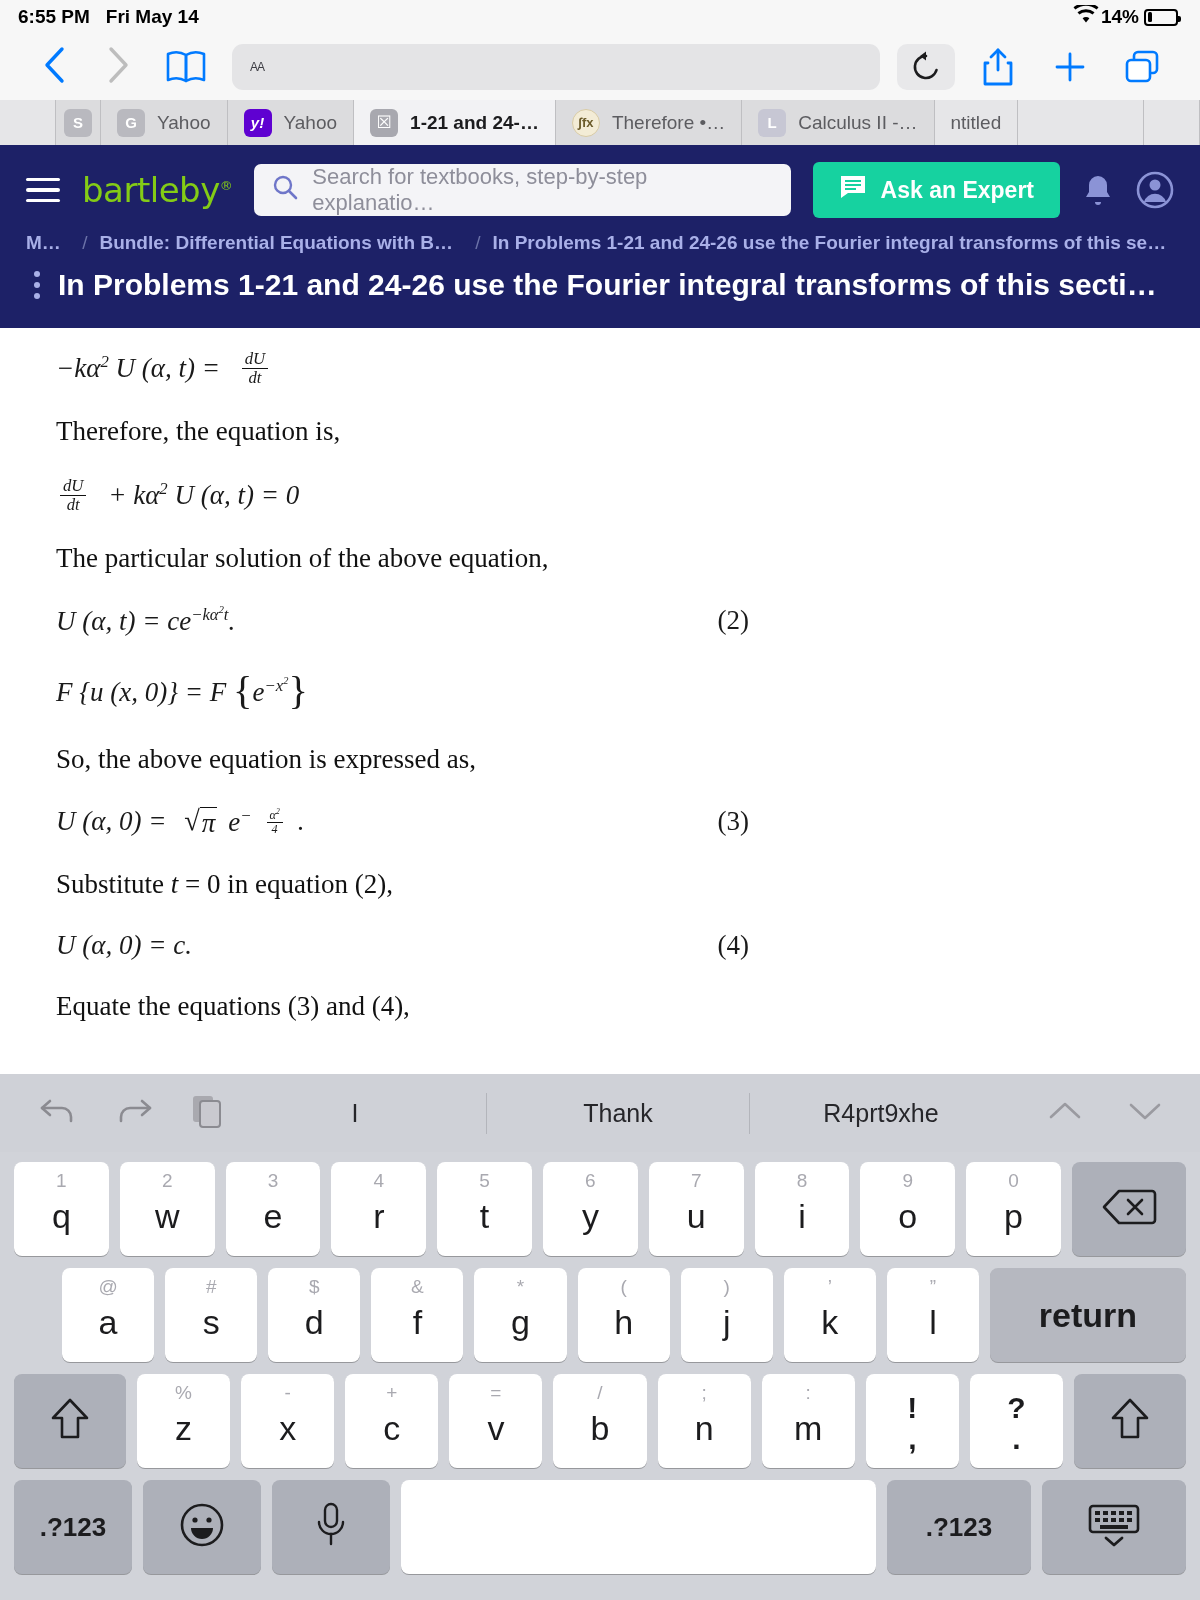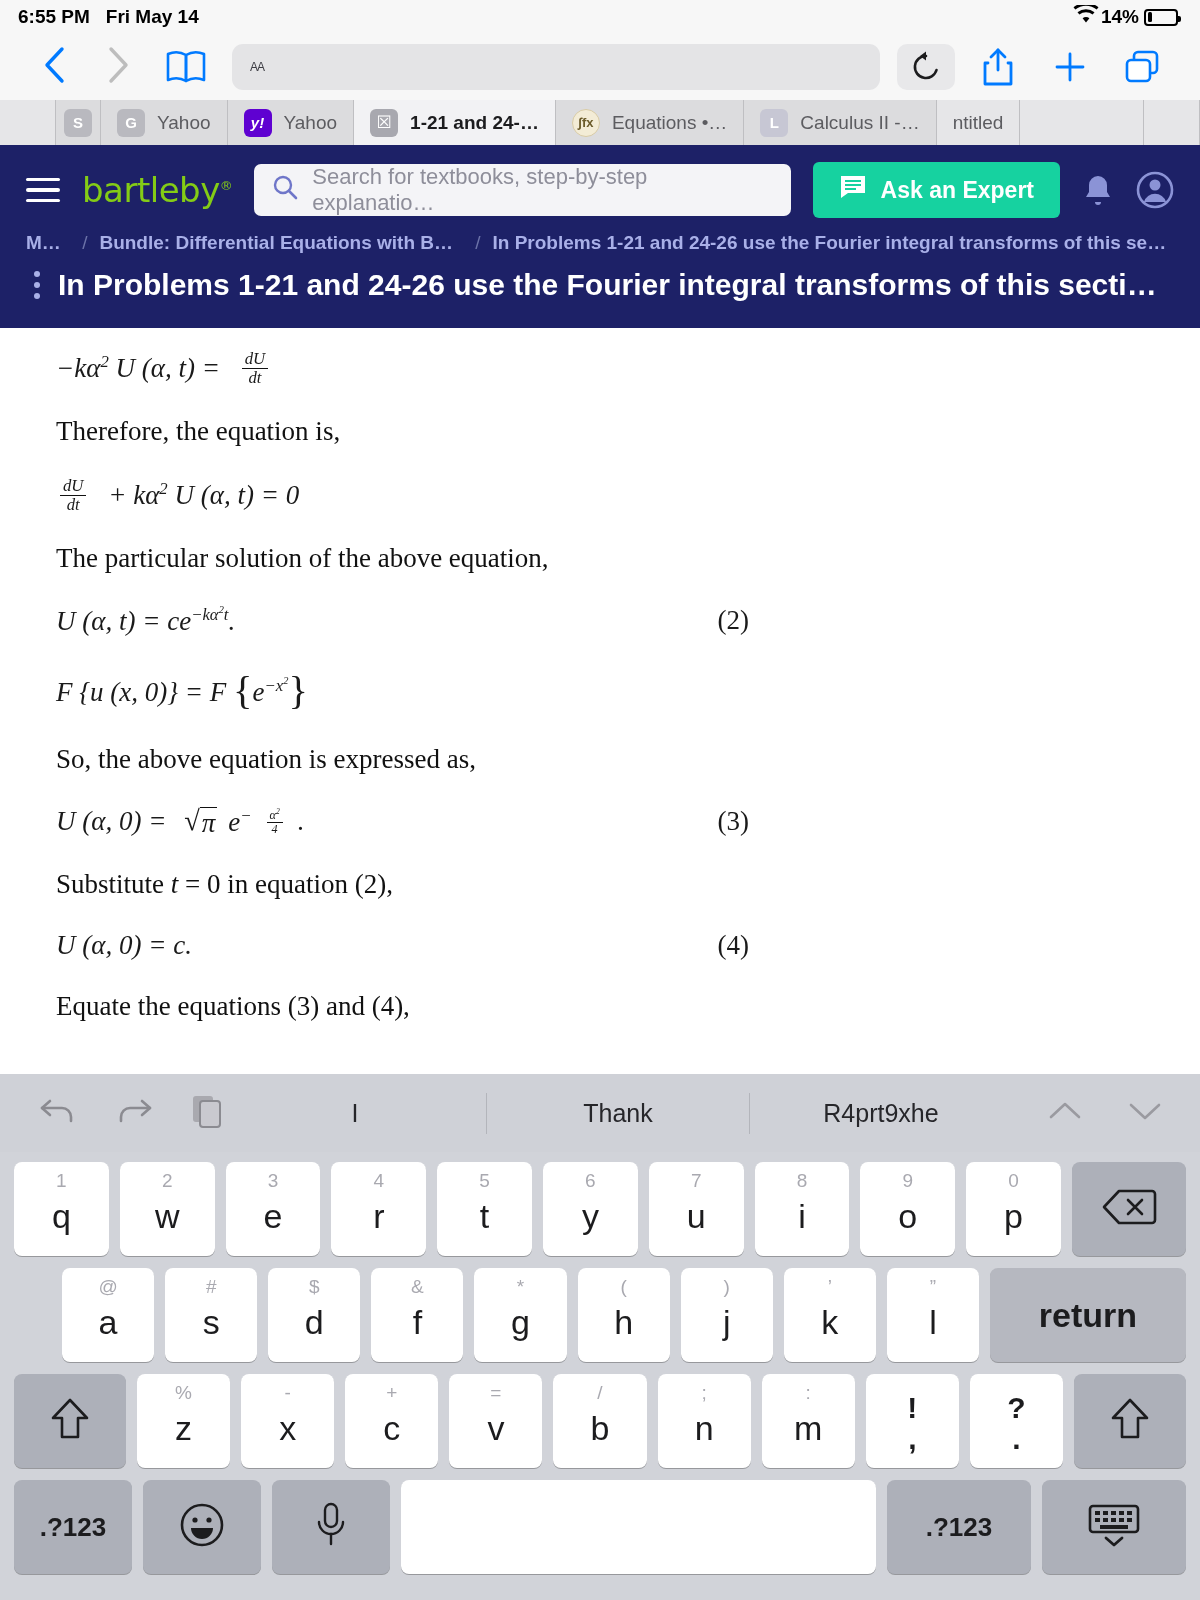--- a/index.html
+++ b/index.html
@@ -257,21 +257,21 @@
   <div class="tab">
     <span class="favicon yahoo">y!</span>
     <span>Yahoo</span>
   </div>
   <div class="tab active">
     <span class="favicon x">☒</span>
     <span>1-21 and 24-…</span>
   </div>
   <div class="tab">
     <span class="favicon calc">∫fx</span>
-    <span>Equations •…</span>
+    <span>Therefore •…</span>
   </div>
   <div class="tab">
     <span class="favicon l">L</span>
     <span>Calculus II -…</span>
   </div>
   <div class="tab plain">
     <span>ntitled</span>
   </div>
   <div class="tab-spacer"></div>
   <div class="tab-end"></div>

